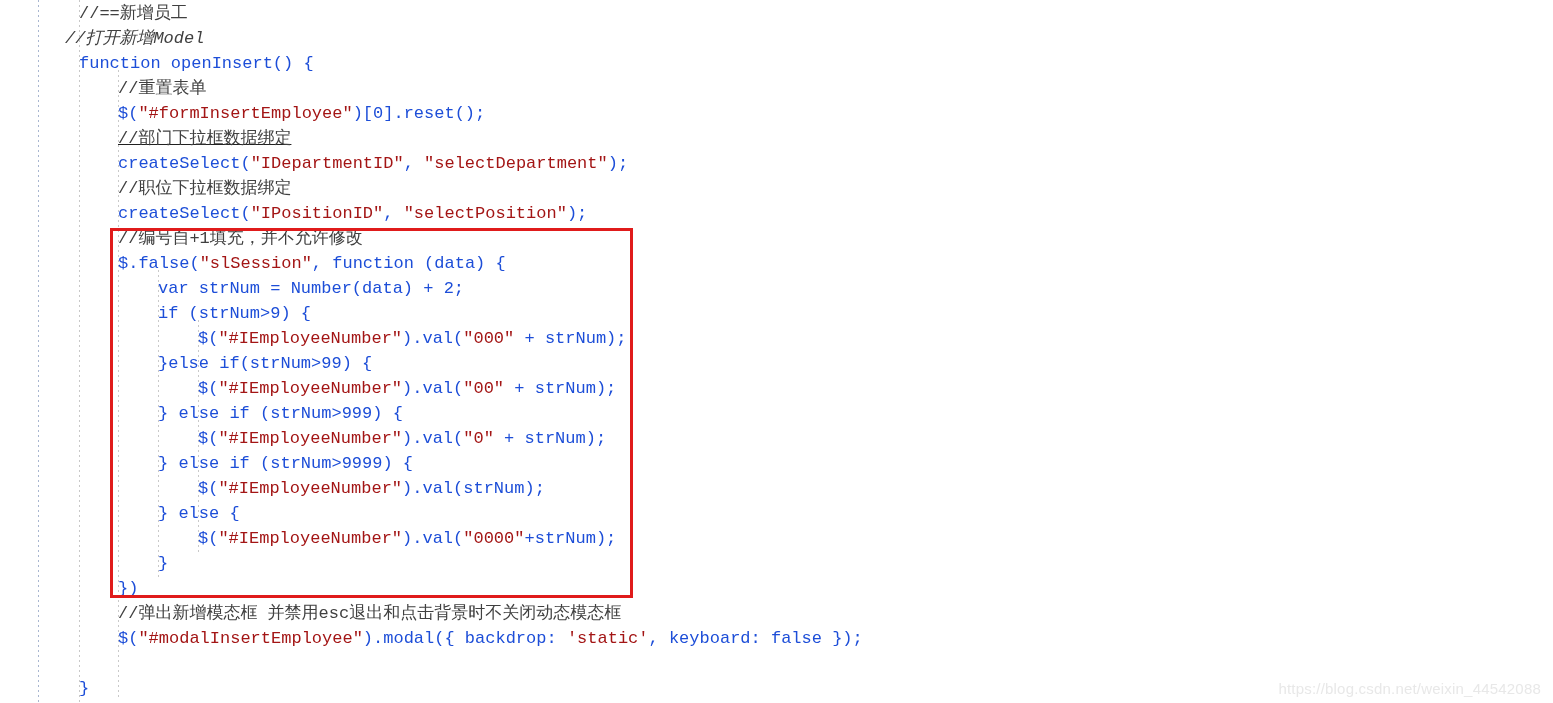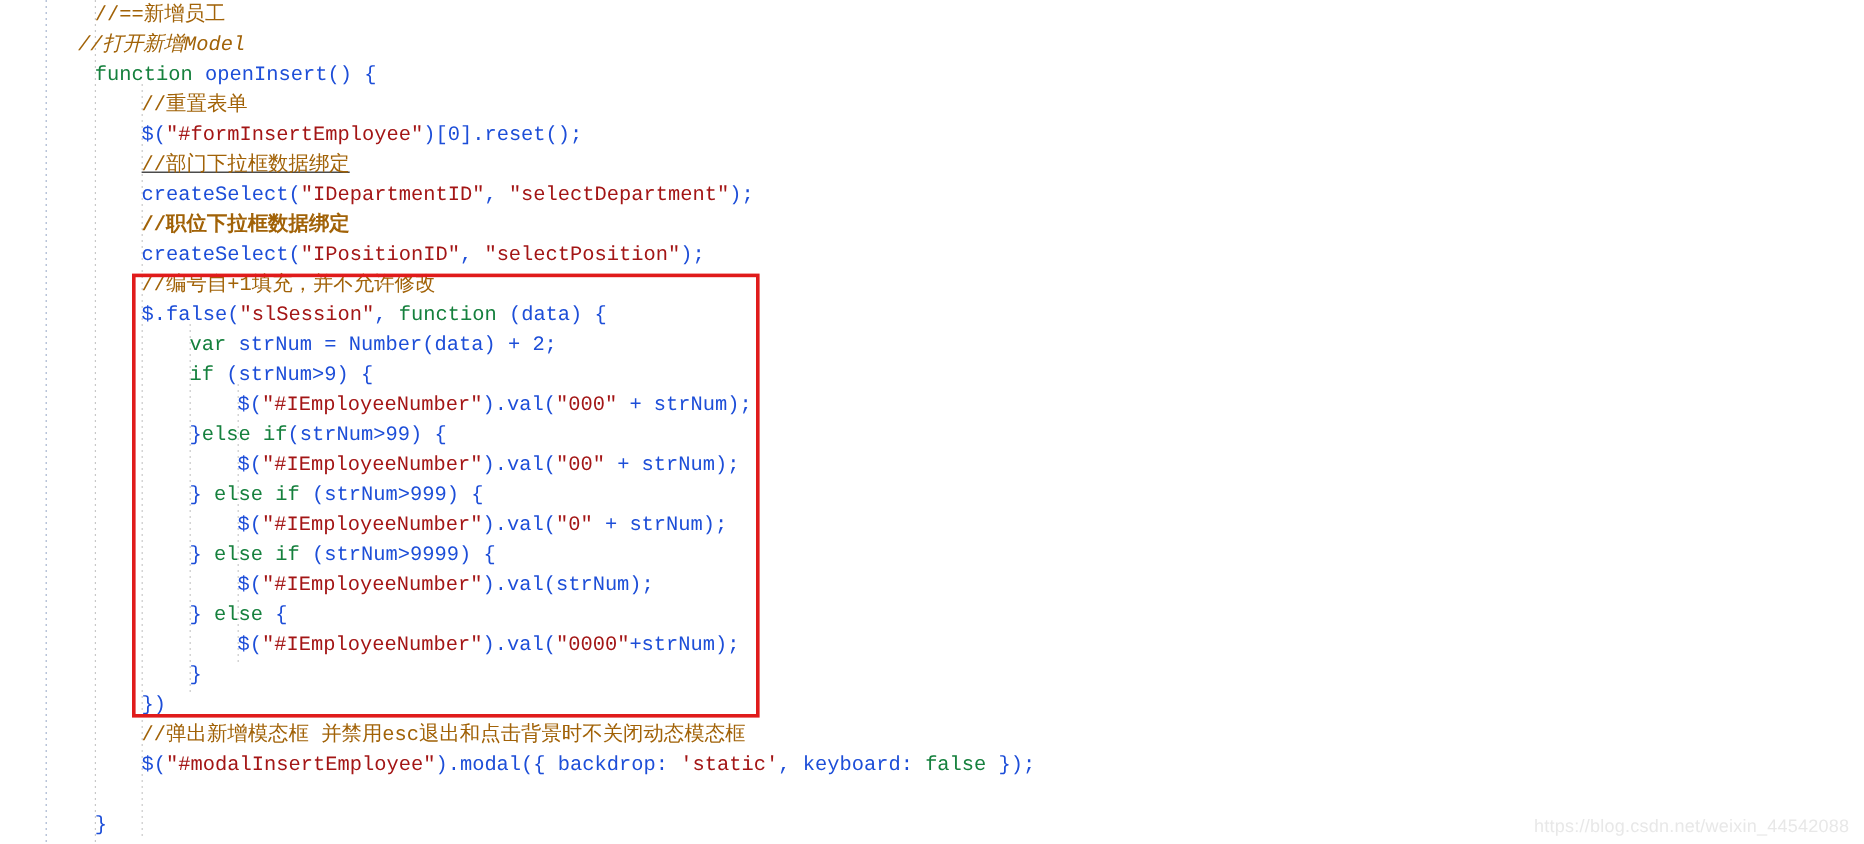--- a/index.html
+++ b/index.html
@@ -55,22 +55,22 @@
     height: 25px;
     line-height: 25px;
     white-space: pre;
     font-size: 17px;
     font-family: "Liberation Mono", "DejaVu Sans Mono", monospace;
     color: #202020;
     letter-spacing: 0px;
   }
 
   
-  .cmt  { color: #a16207; }            
-  .kw   { color: #15803d; }            
+  .cmt  { color: #404040; }            
+  .kw   { color: #1d4ed8; }            
   .str  { color: #a31515; }            
   .pun  { color: #1d4ed8; }            
 
   
   #red-box {
     position: absolute;
     left: 110px;
     top: 228px;
     width: 523px;
     height: 370px;
@@ -106,21 +106,21 @@
     </div>
 
   <div id="code-lines">
       <div class="line" style="top: 1px; left: 79px;"><span class="cmt">//==新增员工</span></div>
       <div class="line" style="top: 26px; left: 65px; font-style: italic;"><span class="cmt">//打开新增Model</span></div>
       <div class="line" style="top: 51px; left: 79px;"><span class="kw">function</span><span class="pun"> openInsert() {</span></div>
       <div class="line" style="top: 76px; left: 118px;"><span class="cmt">//重置表单</span></div>
       <div class="line" style="top: 101px; left: 118px;"><span class="pun">$(</span><span class="str">"#formInsertEmployee"</span><span class="pun">)[0].reset();</span></div>
       <div class="line" style="top: 126px; left: 118px; text-decoration: underline;"><span class="cmt">//部门下拉框数据绑定</span></div>
       <div class="line" style="top: 151px; left: 118px;"><span class="pun">createSelect(</span><span class="str">"IDepartmentID"</span><span class="pun">, </span><span class="str">"selectDepartment"</span><span class="pun">);</span></div>
-      <div class="line" style="top: 176px; left: 118px; font-weight: bold;"><span class="cmt">//职位下拉框数据绑定</span></div>
+      <div class="line" style="top: 176px; left: 118px;"><span class="cmt">//职位下拉框数据绑定</span></div>
       <div class="line" style="top: 201px; left: 118px;"><span class="pun">createSelect(</span><span class="str">"IPositionID"</span><span class="pun">, </span><span class="str">"selectPosition"</span><span class="pun">);</span></div>
       <div class="line" style="top: 226px; left: 118px;"><span class="cmt">//编号自+1填充，并不允许修改</span></div>
       <div class="line" style="top: 251px; left: 118px;"><span class="pun">$.false(</span><span class="str">"slSession"</span><span class="pun">, </span><span class="kw">function</span><span class="pun"> (data) {</span></div>
       <div class="line" style="top: 276px; left: 158px;"><span class="kw">var</span><span class="pun"> strNum = Number(data) + 2;</span></div>
       <div class="line" style="top: 301px; left: 158px;"><span class="kw">if</span><span class="pun"> (strNum&gt;9) {</span></div>
       <div class="line" style="top: 326px; left: 198px;"><span class="pun">$(</span><span class="str">"#IEmployeeNumber"</span><span class="pun">).val(</span><span class="str">"000"</span><span class="pun"> + strNum);</span></div>
       <div class="line" style="top: 351px; left: 158px;"><span class="pun">}</span><span class="kw">else if</span><span class="pun">(strNum&gt;99) {</span></div>
       <div class="line" style="top: 376px; left: 198px;"><span class="pun">$(</span><span class="str">"#IEmployeeNumber"</span><span class="pun">).val(</span><span class="str">"00"</span><span class="pun"> + strNum);</span></div>
       <div class="line" style="top: 401px; left: 158px;"><span class="pun">} </span><span class="kw">else if</span><span class="pun"> (strNum&gt;999) {</span></div>
       <div class="line" style="top: 426px; left: 198px;"><span class="pun">$(</span><span class="str">"#IEmployeeNumber"</span><span class="pun">).val(</span><span class="str">"0"</span><span class="pun"> + strNum);</span></div>

